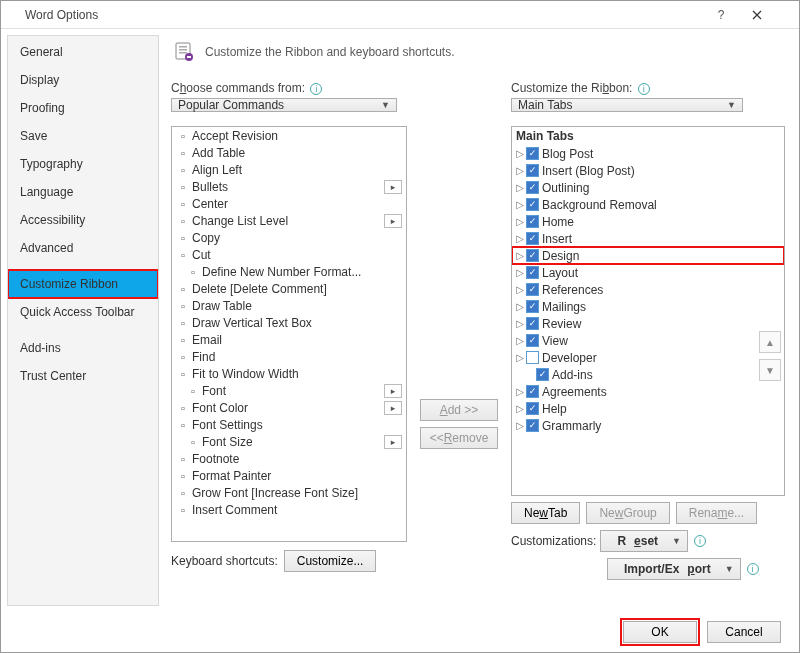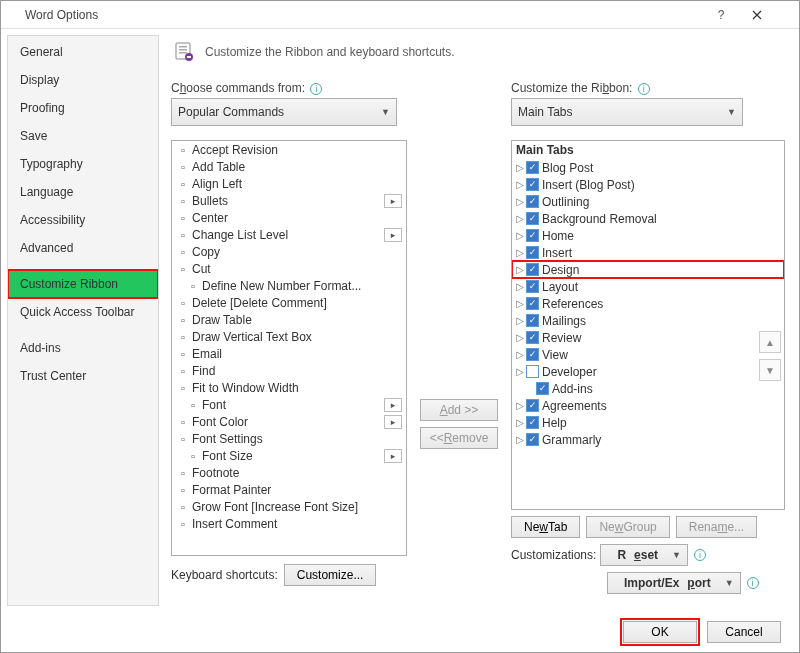--- a/index.html
+++ b/index.html
@@ -48,21 +48,21 @@
     padding: 2px 0;
     overflow: hidden;
   }
   .side-item {
     padding: 7px 12px;
     color: #333;
     cursor: pointer;
     font-size: 12px;
   }
   .side-item.selected {
-    background: #22c55e;
+    background: #0ea5e9;
   }
   .side-item.hl {
     outline: 2px solid #e11;
     outline-offset: -1px;
   }
   .side-sep { height: 8px; }
   .main {
     flex: 1;
     padding: 10px 14px 6px 12px;
     display: flex;
@@ -80,21 +80,21 @@
   }
   .lbl { color: #444; margin-bottom: 3px; }
   .info-icon {
     display:inline-block; width:12px; height:12px;
     border:1px solid #4aa; border-radius:50%;
     color:#4aa; font-size:9px; line-height:10px; text-align:center;
     margin-left:2px; vertical-align:middle;
   }
   .underline { text-decoration: underline; }
   .dropdown {
-    height: 28px;
+    height: 14px;
     border: 1px solid #adadad;
     background: linear-gradient(#f5f5f5,#e8e8e8);
     display:flex; align-items:center;
     padding:0 6px;
     width: 226px;
     cursor:pointer;
     position:relative;
   }
   .dropdown .dd-text { flex:1; font-size:12px; }
   .dropdown .dd-arrow { font-size:9px; color:#555; }

